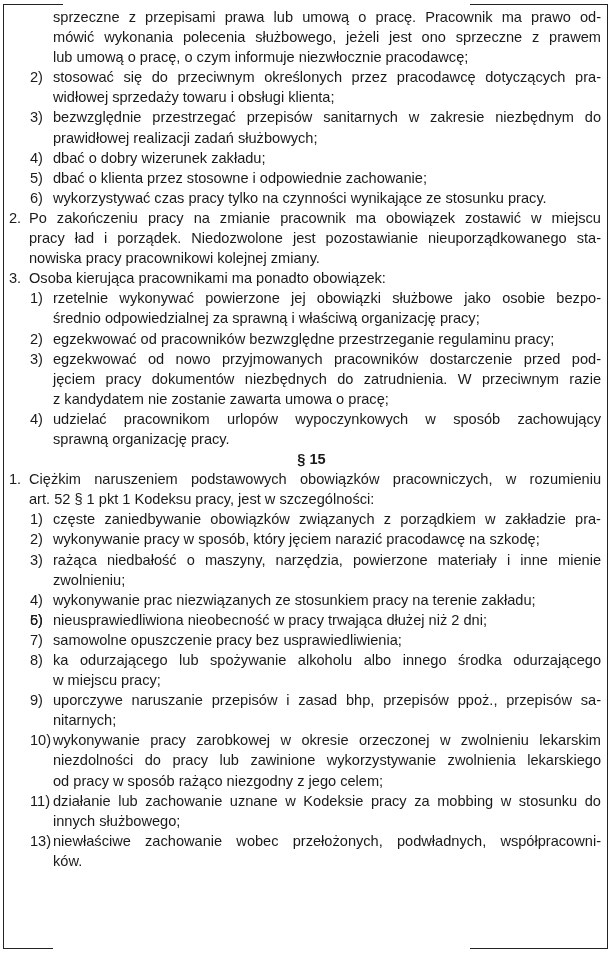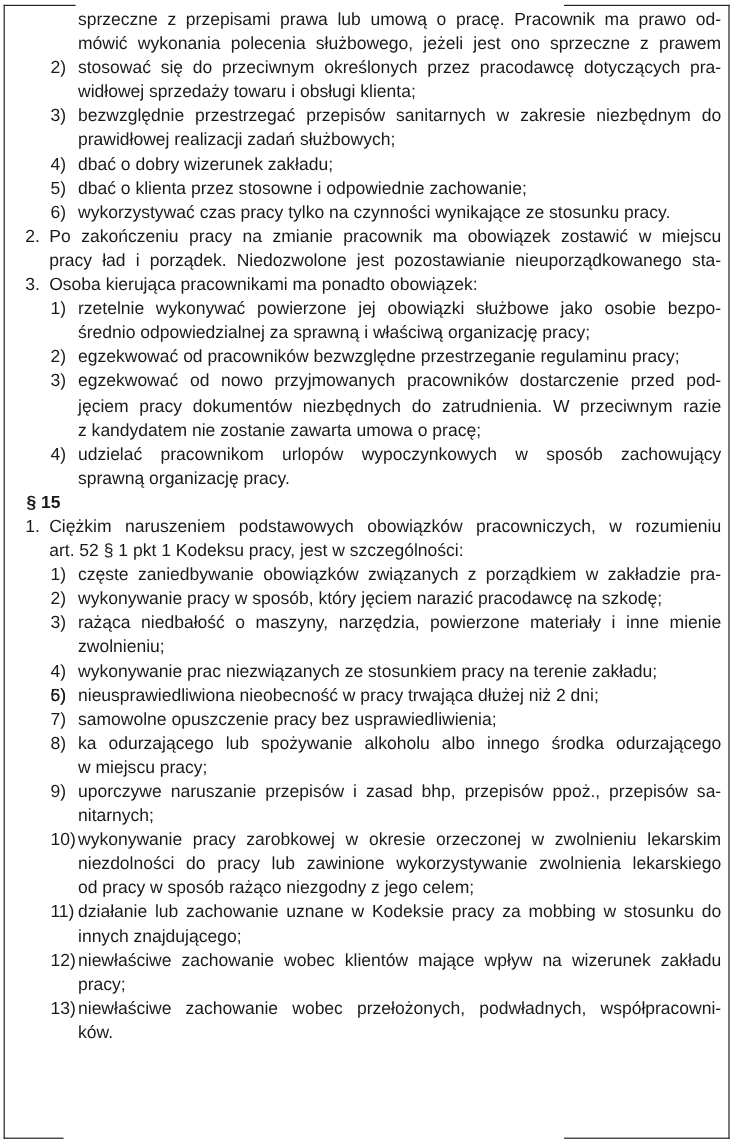--- a/index.html
+++ b/index.html
@@ -7,44 +7,45 @@
          font-family: "Liberation Sans", sans-serif; color: #1a1a1a; }
   .frame-left { position: absolute; left: 3px; top: 4px; width: 0; height: 945px; border-left: 1.5px solid #222; }
   .frame-right { position: absolute; left: 607px; top: 4px; width: 0; height: 945px; border-left: 1.5px solid #222; }
   .frame-tl { position: absolute; left: 3px; top: 4px; width: 60px; border-top: 1.5px solid #222; }
   .frame-tr { position: absolute; left: 470px; top: 4px; width: 138px; border-top: 1.5px solid #222; }
   .frame-bl { position: absolute; left: 3px; top: 948px; width: 50px; border-top: 1.5px solid #222; }
   .frame-br { position: absolute; left: 470px; top: 948px; width: 138px; border-top: 1.5px solid #222; }
 
   .doc { position: absolute; left: 0; top: 7px; width: 613px;
          font-size: 14.6px; line-height: 20.1px; }
-  .row { position: relative; margin-left: 12px; }
+  .row { position: relative; }
   .lvl1 { padding-left: 29px; padding-right: 12px; text-align: justify; }
   .lvl1 .num { position: absolute; left: 9px; top: 0; }
   .lvl2 { padding-left: 53px; padding-right: 12px; text-align: justify; }
   .lvl2 .num { position: absolute; left: 30px; top: 0; }
   .cont { padding-left: 53px; padding-right: 12px; text-align: justify; }
-  .section { font-weight: bold; padding-left: 10px; }
+  .section { text-align: center; font-weight: bold; padding-left: 10px; }
   .line { display: block; }
   .j { text-align: justify; text-align-last: justify; }
 </style>
 </head>
 <body>
 
 <div class="frame-left"></div>
 <div class="frame-right"></div>
 <div class="frame-tl"></div>
 <div class="frame-tr"></div>
 <div class="frame-bl"></div>
 <div class="frame-br"></div>
 
 <div class="doc">
   <div class="row cont" id="cont">
       <span class="line j">sprzeczne z przepisami prawa lub umową o pracę. Pracownik ma prawo od-</span>
       <span class="line j">mówić wykonania polecenia służbowego, jeżeli jest ono sprzeczne z prawem</span>
+      <span class="line">lub umową o pracę, o czym informuje niezwłocznie pracodawcę;</span>
     </div>
   <div id="block1">
       <div class="row lvl2">
         <span class="num">2)</span>
         <span class="line j">stosować się do przeciwnym określonych przez pracodawcę dotyczących pra-</span>
         <span class="line">widłowej sprzedaży towaru i obsługi klienta;</span>
       </div>
       <div class="row lvl2">
         <span class="num">3)</span>
         <span class="line j">bezwzględnie przestrzegać przepisów sanitarnych w zakresie niezbędnym do</span>
@@ -60,20 +61,21 @@
       </div>
       <div class="row lvl2">
         <span class="num">6)</span>
         <span class="line">wykorzystywać czas pracy tylko na czynności wynikające ze stosunku pracy.</span>
       </div>
     </div>
   <div class="row lvl1" id="p2">
       <span class="num">2.</span>
       <span class="line j">Po zakończeniu pracy na zmianie pracownik ma obowiązek zostawić w miejscu</span>
       <span class="line j">pracy ład i porządek. Niedozwolone jest pozostawianie nieuporządkowanego sta-</span>
+      <span class="line">nowiska pracy pracownikowi kolejnej zmiany.</span>
     </div>
   <div class="row lvl1" id="p3">
       <span class="num">3.</span>
       <span class="line">Osoba kierująca pracownikami ma ponadto obowiązek:</span>
     </div>
   <div id="block3">
       <div class="row lvl2">
         <span class="num">1)</span>
         <span class="line j">rzetelnie wykonywać powierzone jej obowiązki służbowe jako osobie bezpo-</span>
         <span class="line">średnio odpowiedzialnej za sprawną i właściwą organizację pracy;</span>
@@ -141,26 +143,21 @@
       </div>
       <div class="row lvl2">
         <span class="num">10)</span>
         <span class="line j">wykonywanie pracy zarobkowej w okresie orzeczonej w zwolnieniu lekarskim</span>
         <span class="line j">niezdolności do pracy lub zawinione wykorzystywanie zwolnienia lekarskiego</span>
         <span class="line">od pracy w sposób rażąco niezgodny z jego celem;</span>
       </div>
       <div class="row lvl2">
         <span class="num">11)</span>
         <span class="line j">działanie lub zachowanie uznane w Kodeksie pracy za mobbing w stosunku do</span>
-        <span class="line">innych znajdującego;</span>
-      </div>
-      <div class="row lvl2">
-        <span class="num">12)</span>
-        <span class="line j">niewłaściwe zachowanie wobec klientów mające wpływ na wizerunek zakładu</span>
-        <span class="line">pracy;</span>
+        <span class="line">innych służbowego;</span>
       </div>
       <div class="row lvl2">
         <span class="num">13)</span>
         <span class="line j">niewłaściwe zachowanie wobec przełożonych, podwładnych, współpracowni-</span>
         <span class="line">ków.</span>
       </div>
     </div>
 </div>
 
 </body></html>

